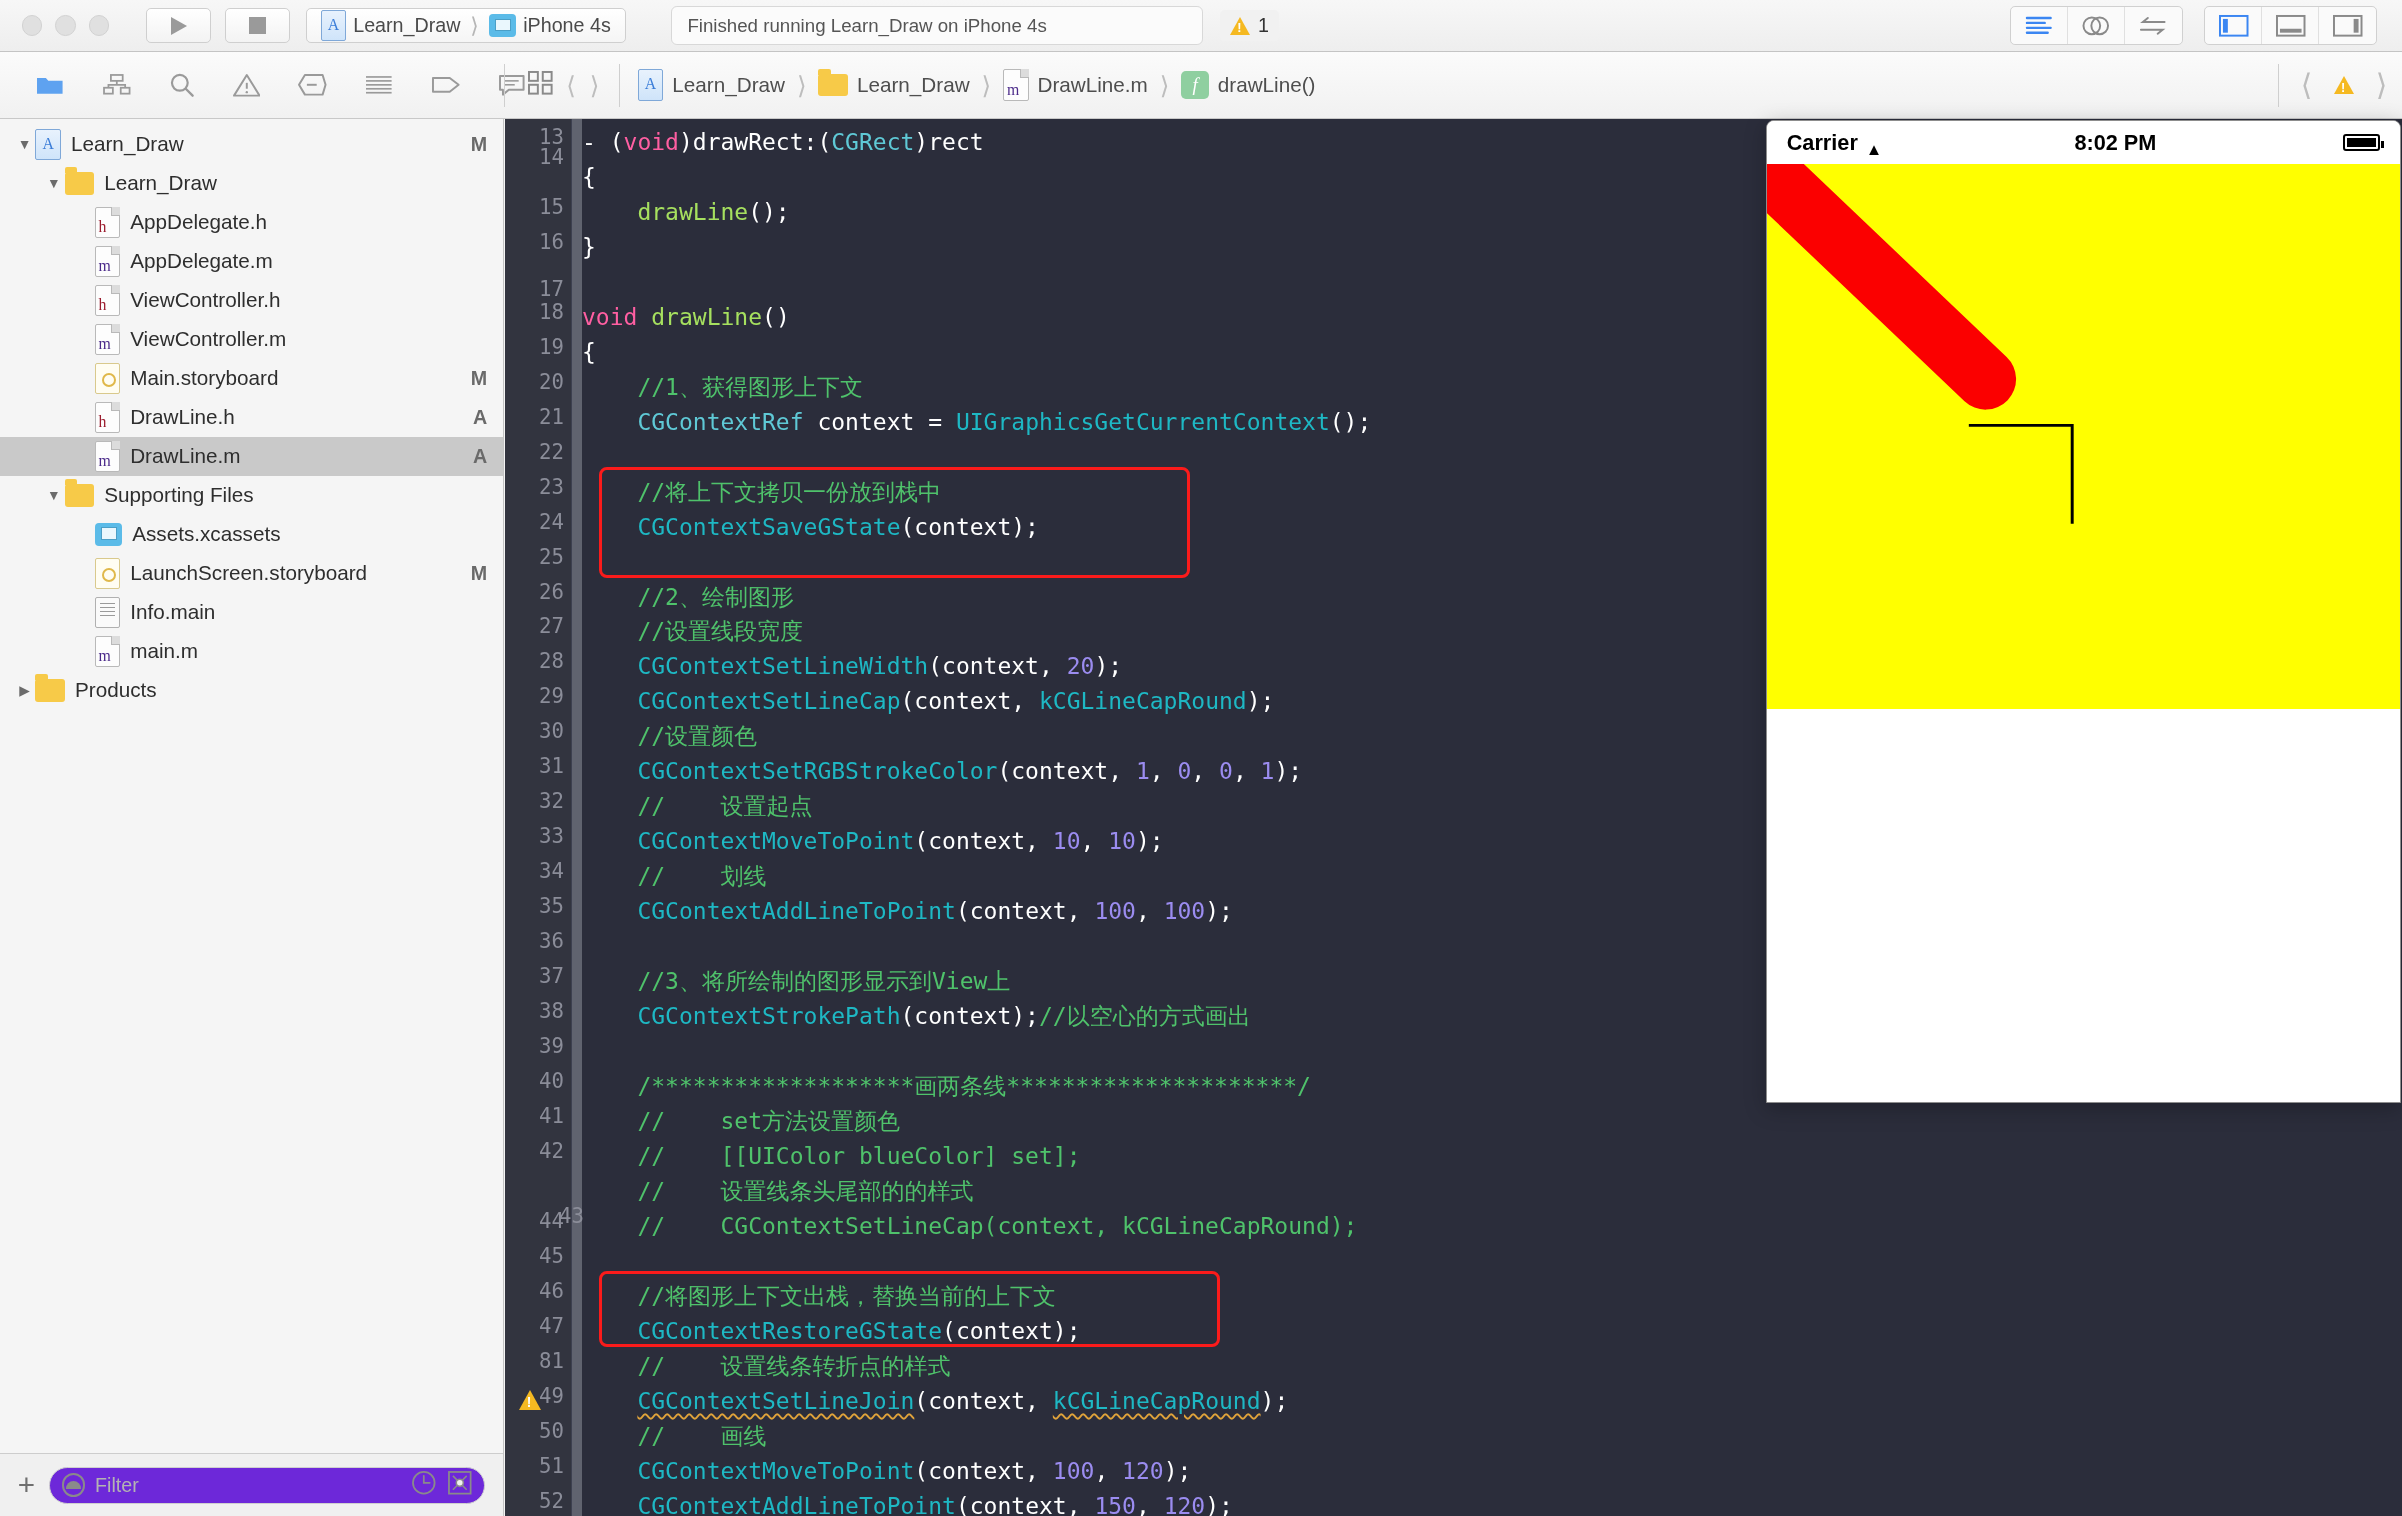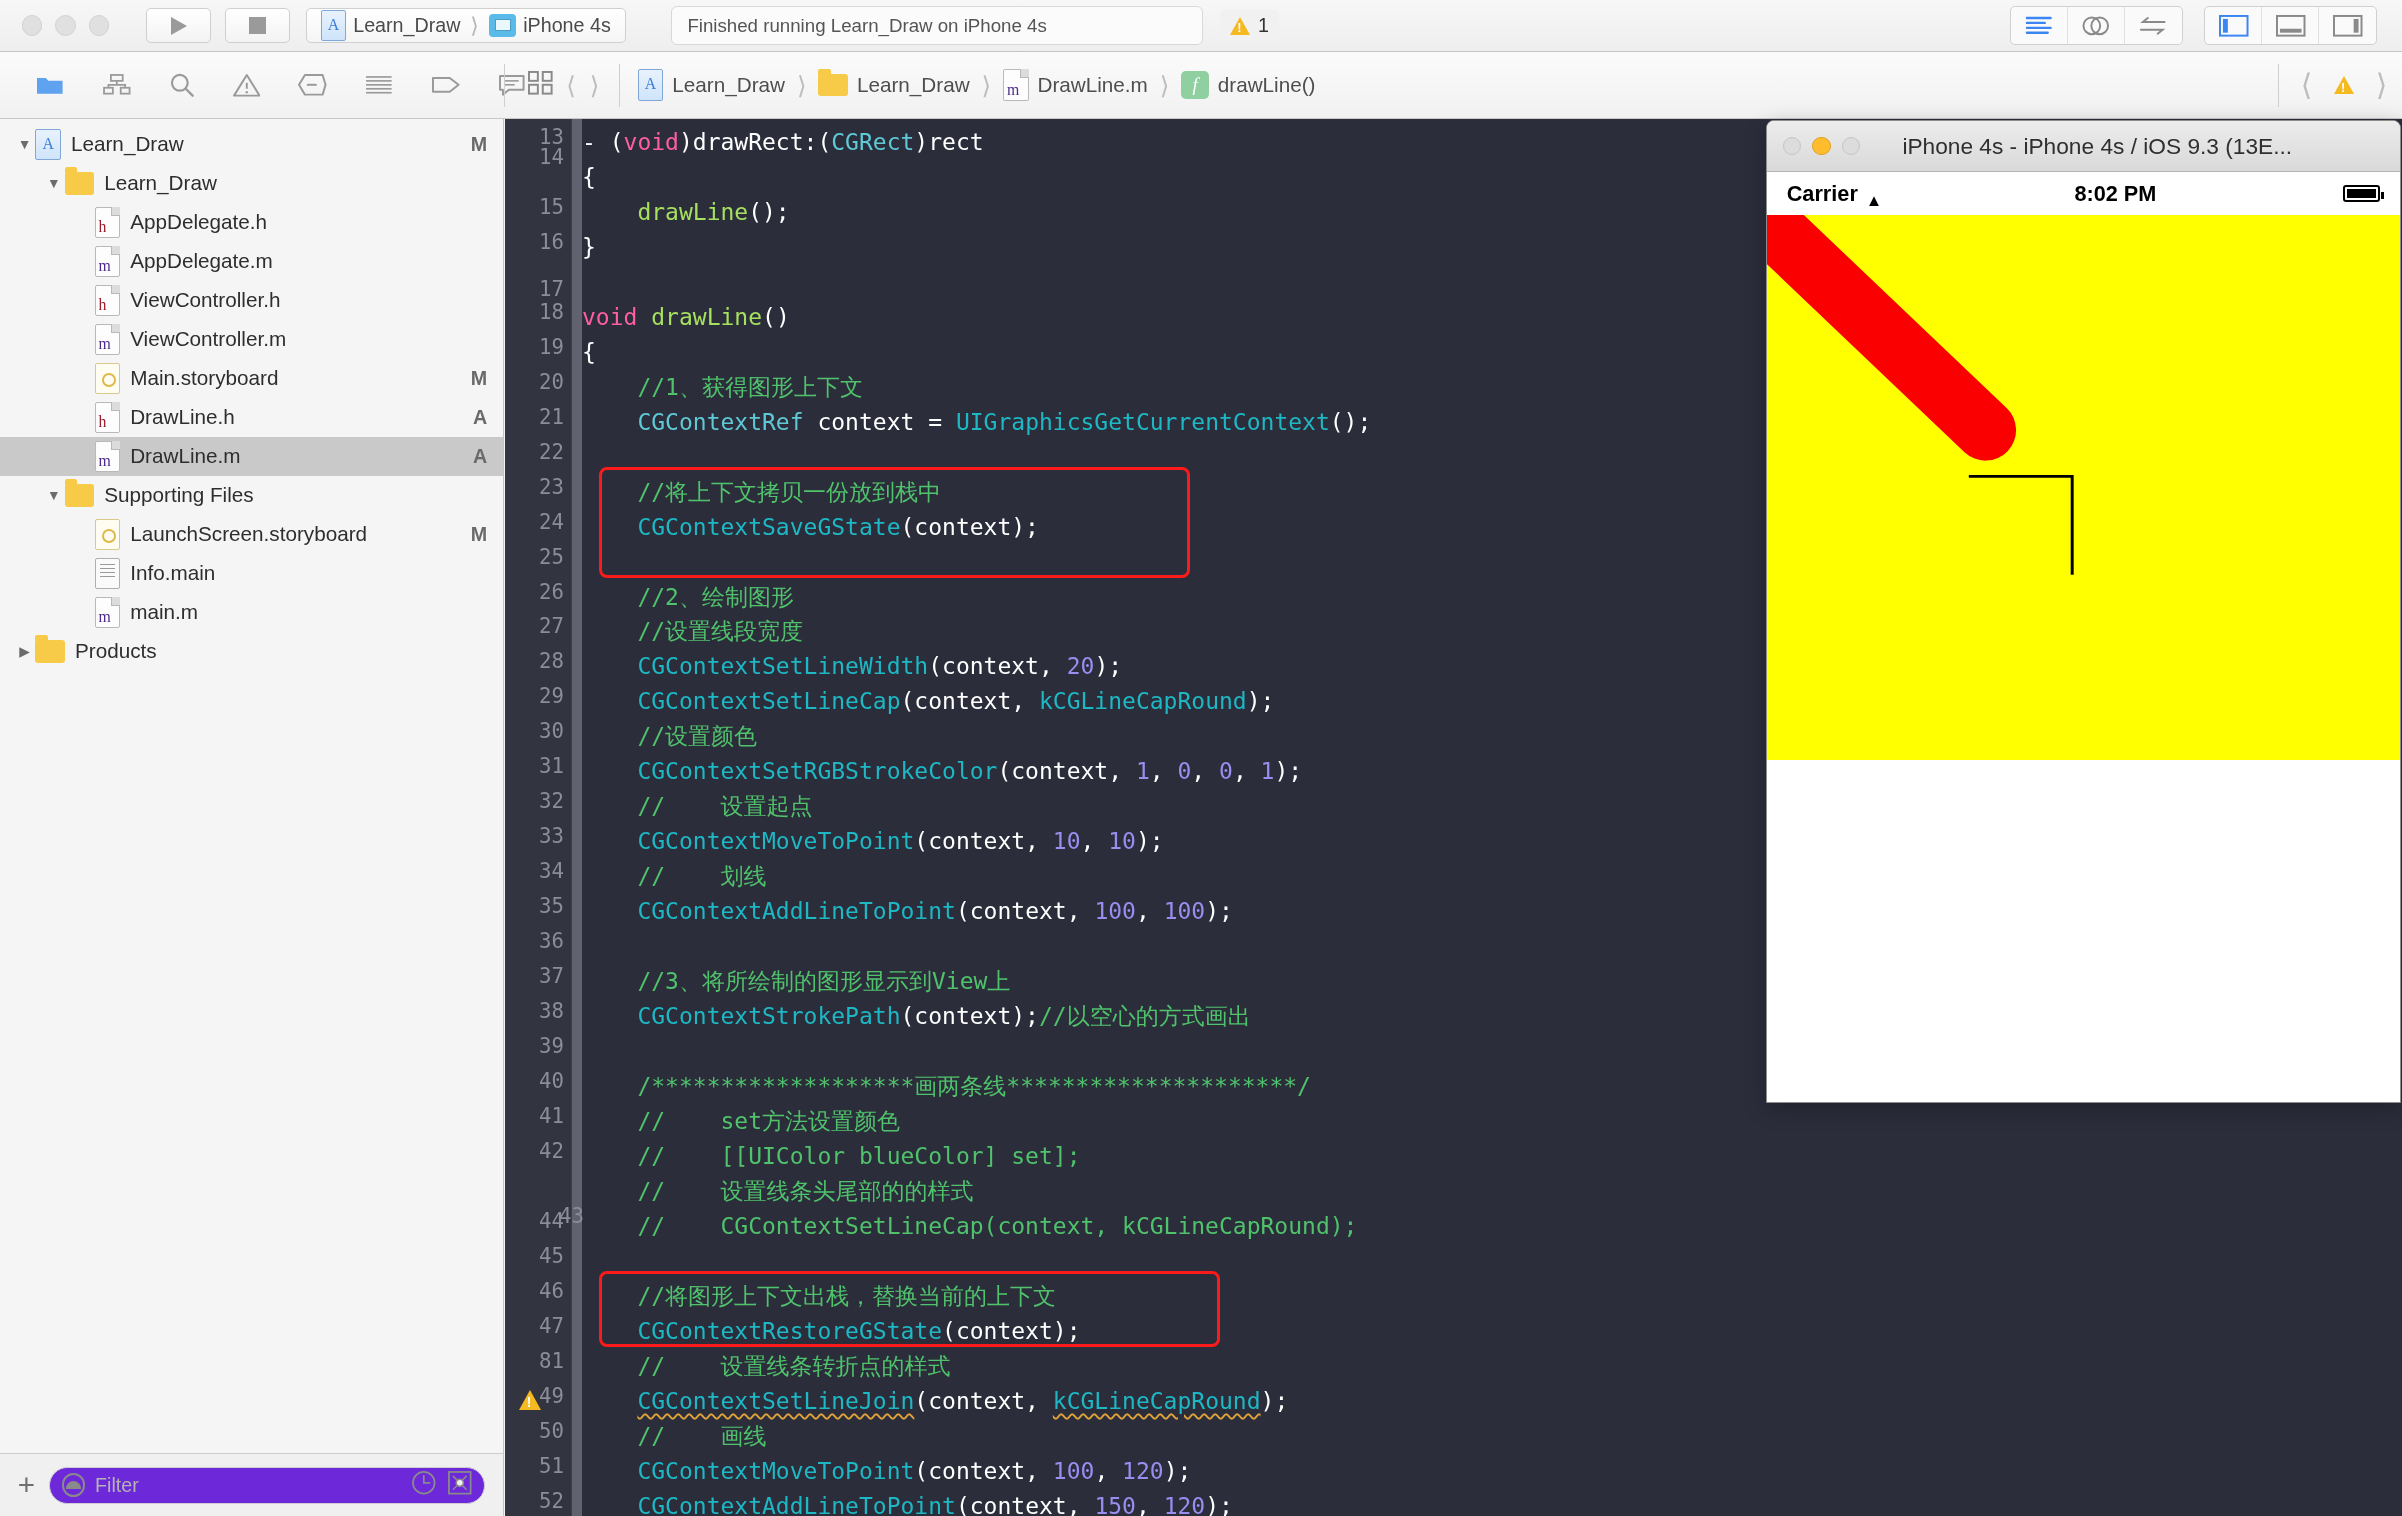--- a/index.html
+++ b/index.html
@@ -497,20 +497,28 @@
           <span>DrawLine.m</span>
           <span class="badge">A</span>
         </div>
         <div class="row">
           <span style="display:inline-block;width:43px"></span>
           <span class="tri">▼</span>
           <span class="ic">
             <span class="folder"></span>
           </span>
           <span>Supporting Files</span>
+        </div>
+        <div class="row">
+          <span style="display:inline-block;width:73px"></span>
+          <span class="tri none"></span>
+          <span class="ic">
+            <span class="xc-icon"></span>
+          </span>
+          <span>Assets.xcassets</span>
         </div>
         <div class="row">
           <span style="display:inline-block;width:73px"></span>
           <span class="tri none"></span>
           <span class="ic">
             <span class="sb-icon"></span>
           </span>
           <span>LaunchScreen.storyboard</span>
           <span class="badge">M</span>
         </div>
@@ -614,26 +622,20 @@
         <div class="warn-gutter" style="top: 1271px;"></div>
       </div>
     <div class="code" id="code"><div class="cl" style="top: 5.9px;"><span class="pl">- (</span><span class="kw">void</span><span class="pl">)drawRect:(</span><span class="ty">CGRect</span><span class="pl">)rect</span></div><div class="cl" style="top: 41px;"><span class="pl">{</span></div><div class="cl" style="top: 76px;"><span class="pl">    </span><span class="fn">drawLine</span><span class="pl">();</span></div><div class="cl" style="top: 111px;"><span class="pl">}</span></div><div class="cl" style="top: 146px;"><span class="pl"></span></div><div class="cl" style="top: 181px;"><span class="kw">void</span><span class="pl"> </span><span class="fn">drawLine</span><span class="pl">()</span></div><div class="cl" style="top: 216px;"><span class="pl">{</span></div><div class="cl" style="top: 251px;"><span class="pl">    </span><span class="cm">//1、获得图形上下文</span></div><div class="cl" style="top: 286px;"><span class="pl">    </span><span class="ty">CGContextRef</span><span class="pl"> context = </span><span class="cf">UIGraphicsGetCurrentContext</span><span class="pl">();</span></div><div class="cl" style="top: 321px;"><span class="pl"></span></div><div class="cl" style="top: 356px;"><span class="pl">    </span><span class="cm">//将上下文拷贝一份放到栈中</span></div><div class="cl" style="top: 391px;"><span class="pl">    </span><span class="cf">CGContextSaveGState</span><span class="pl">(context);</span></div><div class="cl" style="top: 426px;"><span class="pl"></span></div><div class="cl" style="top: 461px;"><span class="pl">    </span><span class="cm">//2、绘制图形</span></div><div class="cl" style="top: 495px;"><span class="pl">    </span><span class="cm">//设置线段宽度</span></div><div class="cl" style="top: 530px;"><span class="pl">    </span><span class="cf">CGContextSetLineWidth</span><span class="pl">(context, </span><span class="num">20</span><span class="pl">);</span></div><div class="cl" style="top: 565px;"><span class="pl">    </span><span class="cf">CGContextSetLineCap</span><span class="pl">(context, </span><span class="cf">kCGLineCapRound</span><span class="pl">);</span></div><div class="cl" style="top: 600px;"><span class="pl">    </span><span class="cm">//设置颜色</span></div><div class="cl" style="top: 635px;"><span class="pl">    </span><span class="cf">CGContextSetRGBStrokeColor</span><span class="pl">(context, </span><span class="num">1</span><span class="pl">, </span><span class="num">0</span><span class="pl">, </span><span class="num">0</span><span class="pl">, </span><span class="num">1</span><span class="pl">);</span></div><div class="cl" style="top: 670px;"><span class="pl">    </span><span class="cm">//    设置起点</span></div><div class="cl" style="top: 705px;"><span class="pl">    </span><span class="cf">CGContextMoveToPoint</span><span class="pl">(context, </span><span class="num">10</span><span class="pl">, </span><span class="num">10</span><span class="pl">);</span></div><div class="cl" style="top: 740px;"><span class="pl">    </span><span class="cm">//    划线</span></div><div class="cl" style="top: 775px;"><span class="pl">    </span><span class="cf">CGContextAddLineToPoint</span><span class="pl">(context, </span><span class="num">100</span><span class="pl">, </span><span class="num">100</span><span class="pl">);</span></div><div class="cl" style="top: 810px;"><span class="pl"></span></div><div class="cl" style="top: 845px;"><span class="pl">    </span><span class="cm">//3、将所绘制的图形显示到View上</span></div><div class="cl" style="top: 880px;"><span class="pl">    </span><span class="cf">CGContextStrokePath</span><span class="pl">(context);</span><span class="cm">//以空心的方式画出</span></div><div class="cl" style="top: 915px;"><span class="pl"></span></div><div class="cl" style="top: 950px;"><span class="pl">    </span><span class="cm">/*******************画两条线*********************/</span></div><div class="cl" style="top: 985px;"><span class="pl">    </span><span class="cm">//    set方法设置颜色</span></div><div class="cl" style="top: 1020px;"><span class="pl">    </span><span class="cm">//    [[UIColor blueColor] set];</span></div><div class="cl" style="top: 1055px;"><span class="pl">    </span><span class="cm">//    设置线条头尾部的的样式</span></div><div class="cl" style="top: 1090px;"><span class="pl">    </span><span class="cm">//    CGContextSetLineCap(context, kCGLineCapRound);</span></div><div class="cl" style="top: 1125px;"><span class="pl"></span></div><div class="cl" style="top: 1160px;"><span class="pl">    </span><span class="cm">//将图形上下文出栈，替换当前的上下文</span></div><div class="cl" style="top: 1195px;"><span class="pl">    </span><span class="cf">CGContextRestoreGState</span><span class="pl">(context);</span></div><div class="cl" style="top: 1230px;"><span class="pl">    </span><span class="cm">//    设置线条转折点的样式</span></div><div class="cl" style="top: 1265px;"><span class="pl">    </span><span class="cf wsq">CGContextSetLineJoin</span><span class="pl">(context, </span><span class="cf wsq">kCGLineCapRound</span><span class="pl">);</span></div><div class="cl" style="top: 1300px;"><span class="pl">    </span><span class="cm">//    画线</span></div><div class="cl" style="top: 1335px;"><span class="pl">    </span><span class="cf">CGContextMoveToPoint</span><span class="pl">(context, </span><span class="num">100</span><span class="pl">, </span><span class="num">120</span><span class="pl">);</span></div><div class="cl" style="top: 1370px;"><span class="pl">    </span><span class="cf">CGContextAddLineToPoint</span><span class="pl">(context, </span><span class="num">150</span><span class="pl">, </span><span class="num">120</span><span class="pl">);</span></div></div>
     <div id="annotations">
         <div class="annbox" style="left: 94px; top: 348px; height: 111px; width: 591px;"></div>
         <div class="annbox" style="left: 94px; top: 1152px; height: 76px; width: 621px;"></div>
       </div>
   </div>
 
   <div class="sim">
-    <div class="sim-title">
-      <span class="sdot"></span>
-      <span class="sdot amber"></span>
-      <span class="sdot"></span>
-      <span class="sim-name">iPhone 4s - iPhone 4s / iOS 9.3 (13E...</span>
-    </div>
     <div class="ios-status">
       <span class="carrier">
         <span>Carrier</span>
         <span class="wifi"></span>
       </span>
       <span class="ios-time">8:02 PM</span>
       <span class="battery"></span>
     </div>
     <div class="ios-canvas">
       <div class="yellow-view"></div>

